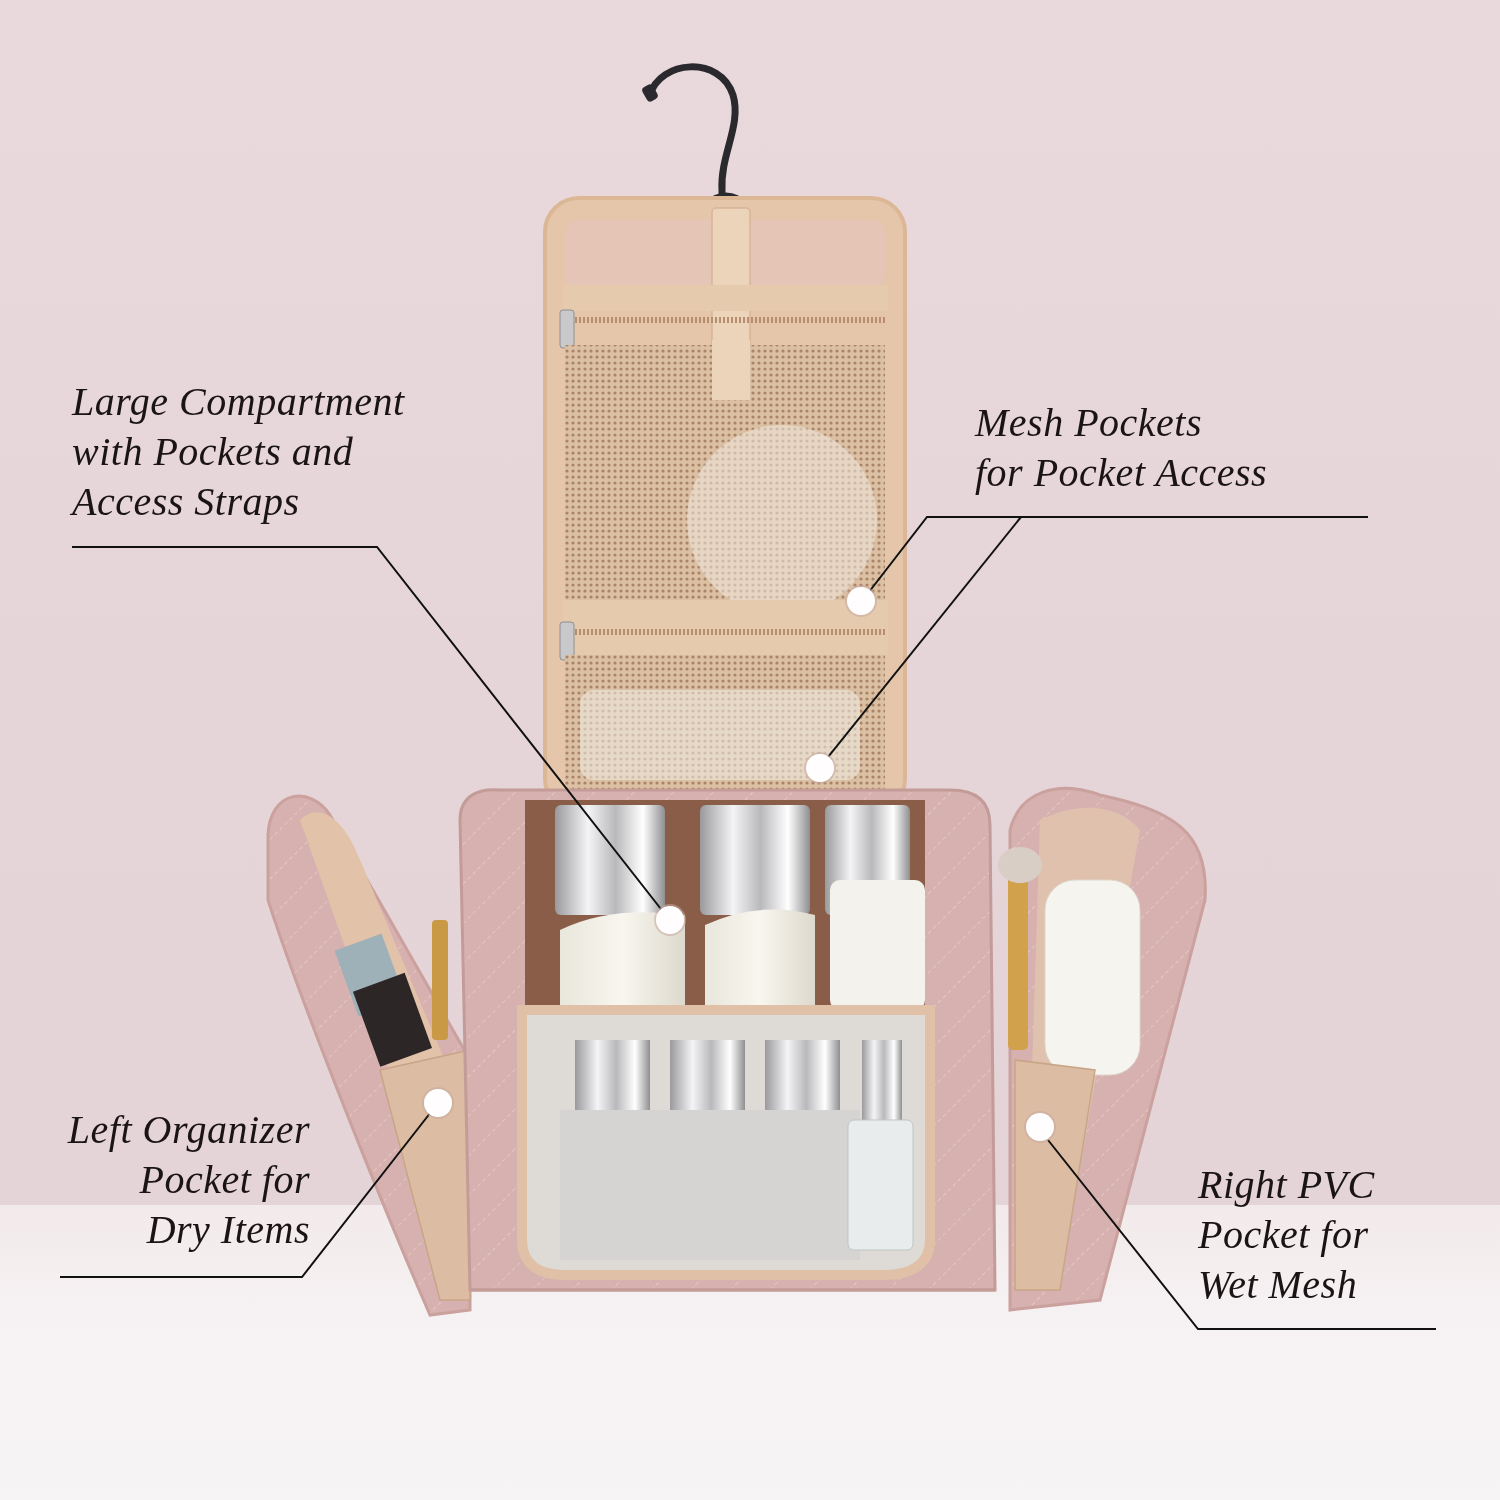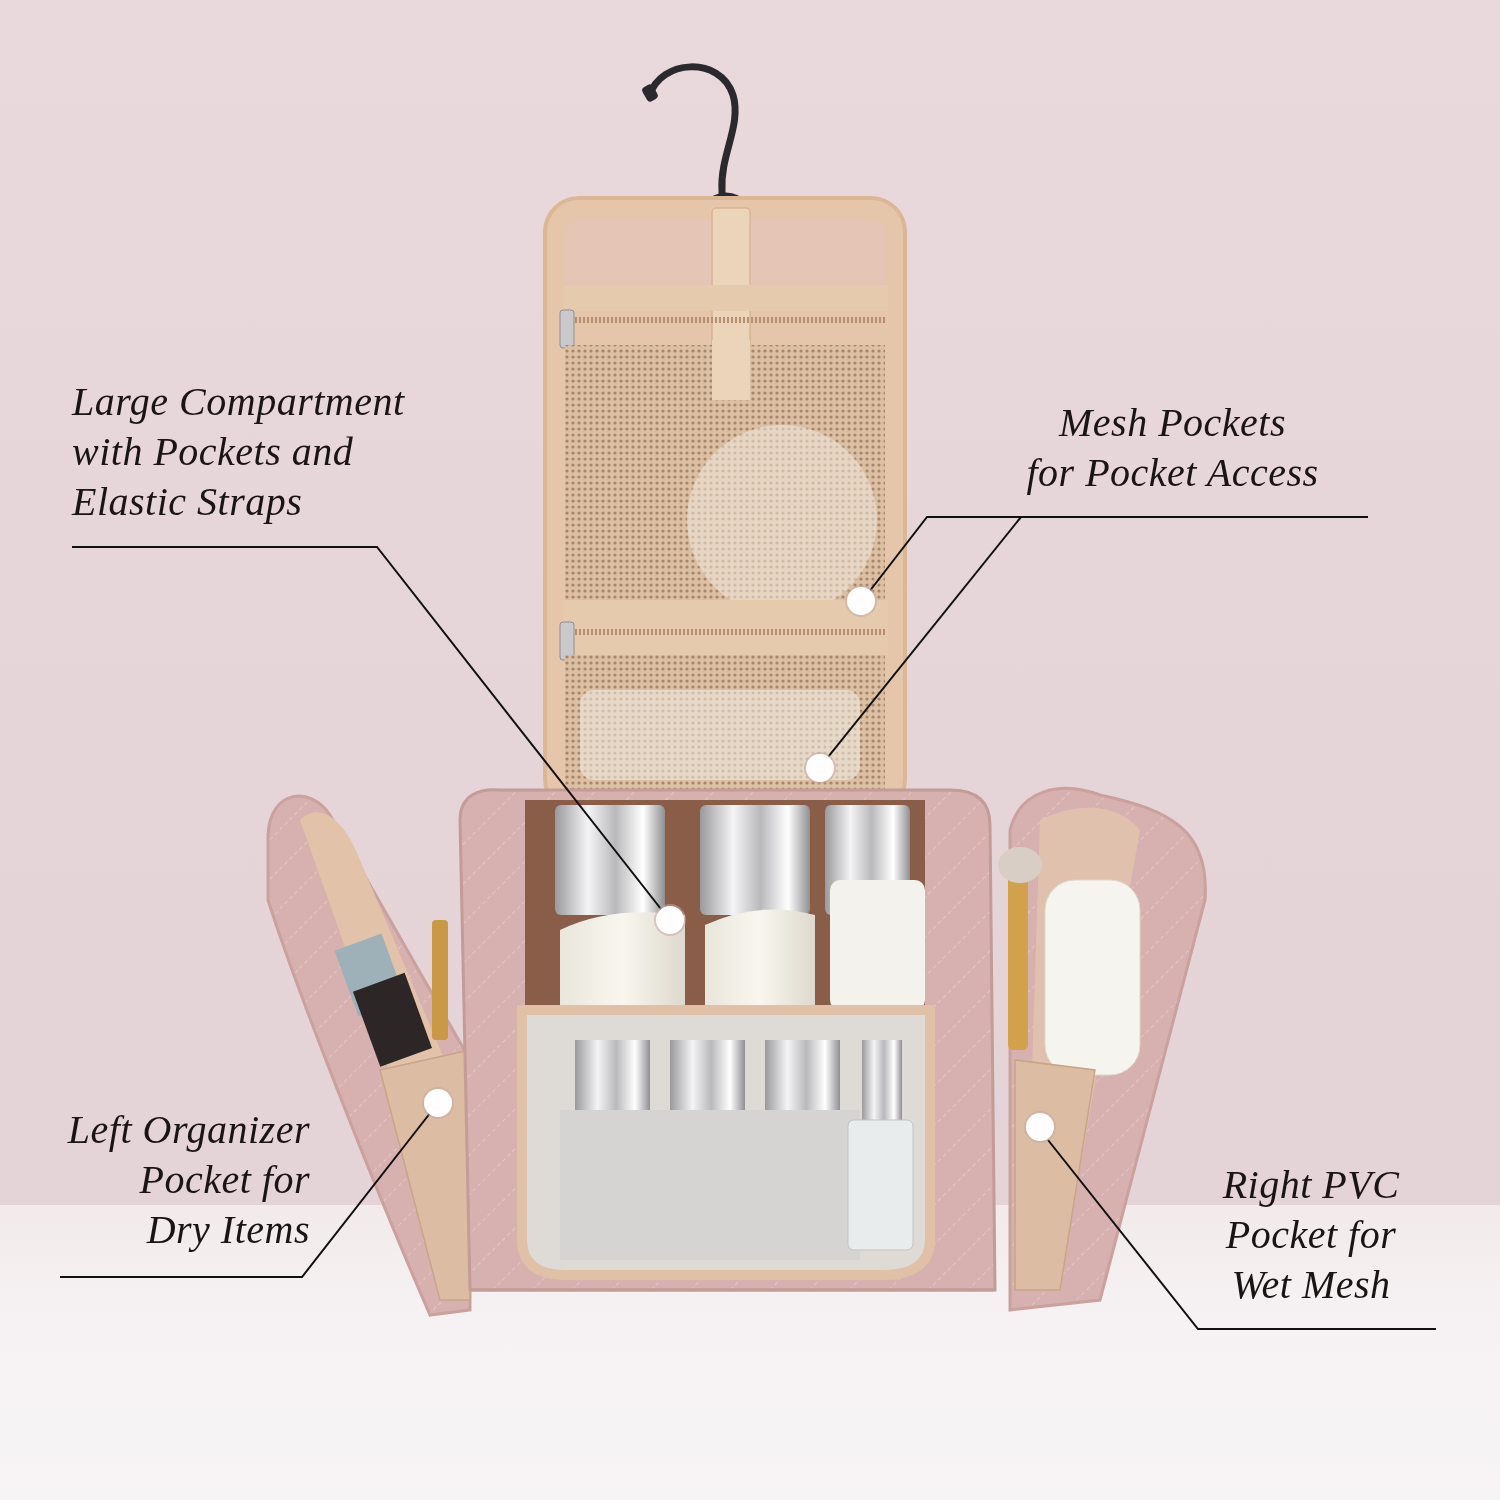--- a/index.html
+++ b/index.html
@@ -5,23 +5,23 @@
   html,body{margin:0;padding:0;}
   body{width:1500px;height:1500px;position:relative;overflow:hidden;
        font-family:"Liberation Serif","DejaVu Serif",serif;}
   .wall{position:absolute;left:0;top:0;width:1500px;height:1205px;
         background:linear-gradient(180deg,#e9d9dc 0%,#e6d5d8 60%,#e5d4d7 100%);}
   .floor{position:absolute;left:0;top:1205px;width:1500px;height:295px;
         background:linear-gradient(180deg,#f2eaeb 0%,#f6f2f3 40%,#f7f4f5 100%);}
   .label{position:absolute;color:#1a1414;font-size:40px;line-height:50px;letter-spacing:0.5px;font-style:italic;}
   .label div{white-space:nowrap;}
   #lbl-large{left:72px;top:377px;text-align:left;}
-  #lbl-mesh{left:975px;top:398px;text-align:center;width:395px;}
+  #lbl-mesh{left:975px;top:398px;width:395px;}
   #lbl-left{left:8px;top:1105px;text-align:right;width:302px;}
-  #lbl-right{left:1198px;top:1160px;text-align:center;width:226px;}
+  #lbl-right{left:1198px;top:1160px;text-align:left;width:226px;}
   svg.layer{position:absolute;left:0;top:0;}
   .dot{position:absolute;width:22px;height:22px;border-radius:50%;
        background:#fffdfd;border:3px solid rgba(255,255,255,0.75);
        box-shadow:0 0 0 2px rgba(200,170,160,0.55);transform:translate(-50%,-50%);}
 </style>
 </head>
 <body>
 
 <div class="wall"></div>
 <div class="floor"></div>
@@ -124,21 +124,21 @@
 
 <div class="dot" style="left:670px;top:920px;"></div>
 <div class="dot" style="left:861px;top:601px;"></div>
 <div class="dot" style="left:820px;top:768px;"></div>
 <div class="dot" style="left:438px;top:1103px;"></div>
 <div class="dot" style="left:1040px;top:1127px;"></div>
 
 <div class="label" id="lbl-large">
   <div>Large Compartment</div>
   <div>with Pockets and</div>
-  <div>Elastic Straps</div>
+  <div>Access Straps</div>
 </div>
 
 <div class="label" id="lbl-mesh">
   <div>Mesh Pockets</div>
   <div>for Pocket Access</div>
 </div>
 
 <div class="label" id="lbl-left">
   <div>Left Organizer</div>
   <div>Pocket for</div>

